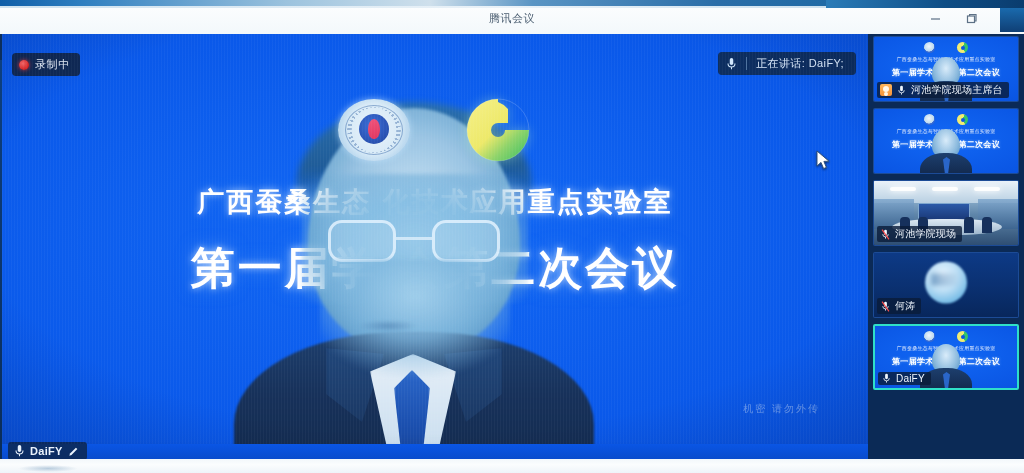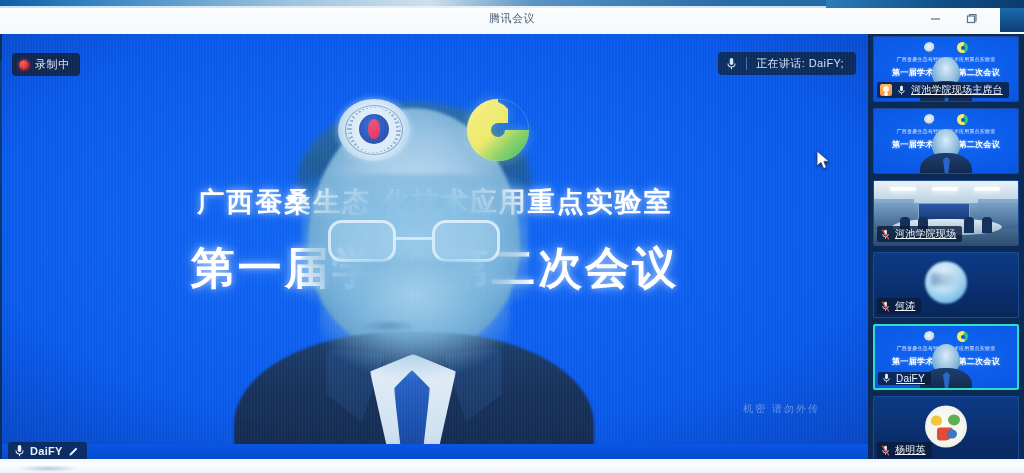--- a/index.html
+++ b/index.html
@@ -360,21 +360,20 @@
     display: flex; align-items: center; gap: 4px;
     max-width: 140px;
     background: rgba(10,28,56,.80);
     border-radius: 2px;
     padding: 1px 6px 1px 3px;
     z-index: 10;
   }
   .tile-label .name {
     color: #f0f6fd; font-size: 10px; white-space: nowrap;
     letter-spacing: .2px;
-    text-decoration: underline;
   }
   .badge-ico { width: 11px; height: 11px; flex: 0 0 11px; display: block; }
   .host-chip {
     width: 12px; height: 12px; border-radius: 2px; flex: 0 0 12px;
     background: linear-gradient(180deg,#ffb65c,#f5933a);
     position: relative;
   }
   .host-chip::after {
     content:""; position:absolute; left:3px; top:2px; width:6px; height:6px;
     border-radius:50%; background:#fff7ea;
@@ -625,39 +624,20 @@
         <div class="tile-label">
           <svg class="badge-ico" viewBox="0 0 12 16" aria-hidden="true">
             <rect x="4" y="1" width="4" height="8" rx="2" fill="#f0f6fd"></rect>
             <path d="M2 7.5 a4 4 0 0 0 8 0" fill="none" stroke="#f0f6fd" stroke-width="1.2"></path>
             <line x1="6" y1="11.5" x2="6" y2="14" stroke="#f0f6fd" stroke-width="1.2"></line>
           </svg>
           <span class="name">DaiFY</span>
         </div>
       </div>
 
-      <div class="tile" style="top:366px;">
-        <div class="tile-avatar">
-          <div class="av-circle av-cartoon">
-            <div class="cart-y"></div>
-            <div class="cart-g"></div>
-            <div class="cart-r"></div>
-            <div class="cart-b"></div>
-          </div>
-        </div>
-        <div class="tile-label">
-          <svg class="badge-ico muted-mic" viewBox="0 0 12 16" aria-hidden="true">
-            <rect x="4" y="1" width="4" height="8" rx="2" fill="#f0f6fd"></rect>
-            <path d="M2 7.5 a4 4 0 0 0 8 0" fill="none" stroke="#f0f6fd" stroke-width="1.2"></path>
-            <line x1="6" y1="11.5" x2="6" y2="14" stroke="#f0f6fd" stroke-width="1.2"></line>
-            <line x1="1" y1="1" x2="11" y2="15" stroke="#ff4d4d" stroke-width="1.6"></line>
-          </svg>
-          <span class="name">杨明英</span>
-        </div>
-      </div>
 
     </div>
   </div>
 
   <div class="bezel-bottom"></div>
   <div class="bezel-bottom-smudge"></div>
 
 </div>
 
 </body></html>

